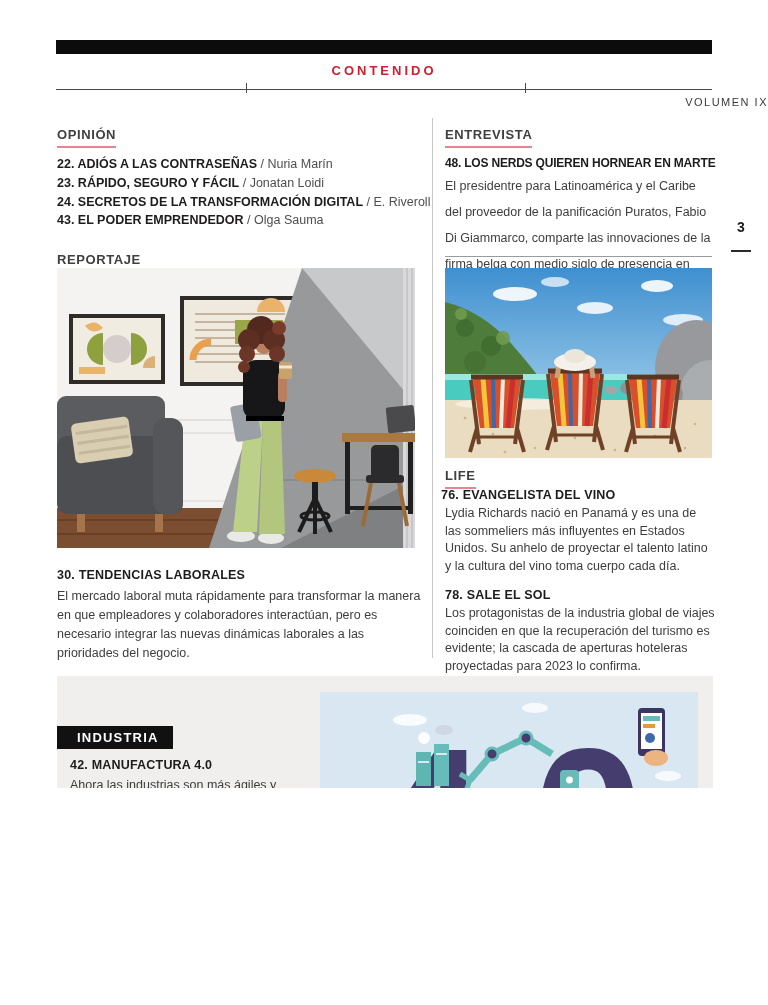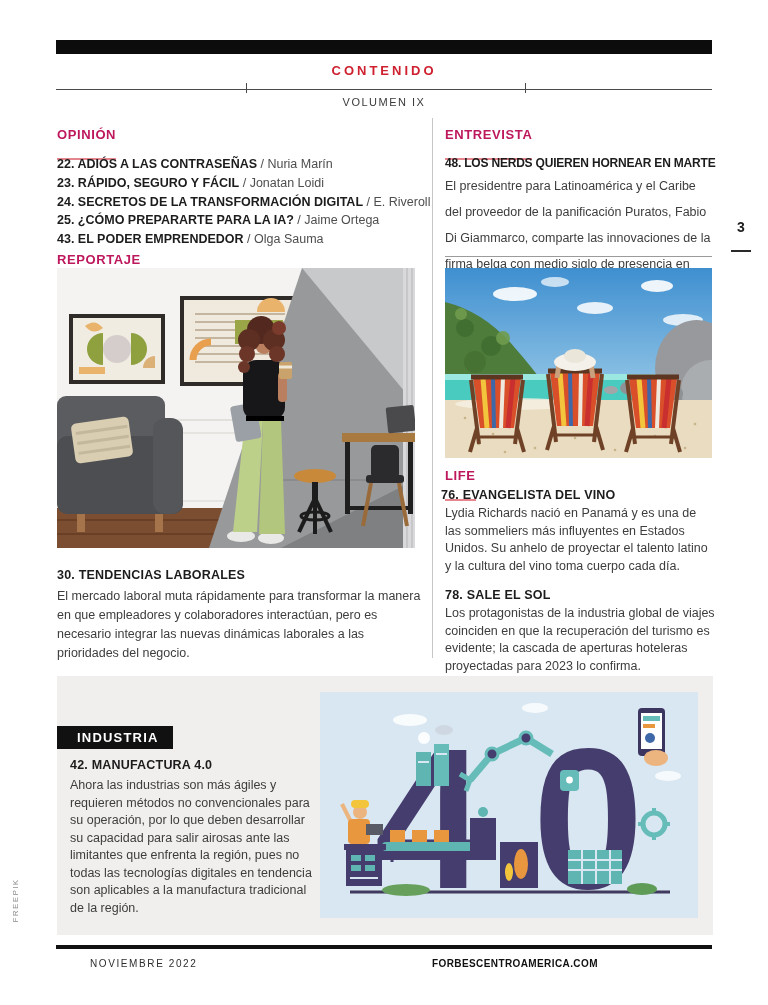--- a/index.html
+++ b/index.html
@@ -1,31 +1,31 @@
 <!DOCTYPE html>
 <html><head>
 <meta charset="utf-8">
 <style>
   html,body{margin:0;padding:0;background:#ffffff;}
-  #page{position:relative;width:768px;height:1005px;background:#ffffff;overflow:hidden;
+  #page{position:relative;width:768px;height:788px;background:#ffffff;overflow:hidden;
         font-family:"Liberation Sans",sans-serif;color:#2b2b2b;}
 
   .abs{position:absolute;}
 
   
   .topbar{left:56px;top:40px;width:656px;height:14px;background:#0c0c0c;}
   .contents-title{left:0;top:63px;width:768px;text-align:center;font-size:13px;font-weight:bold;
                   letter-spacing:3px;color:#cf2030;}
   .head-rule{left:56px;top:89px;width:656px;height:1px;background:#4a4a4a;}
   .tick{top:83px;width:1px;height:10px;background:#4a4a4a;}
-  .volume{left:0;top:96px;width:768px;text-align:center;font-size:11px;letter-spacing:1.5px;color:#3a3a3a;}
-
-  
-  .sec-label{font-size:13px;font-weight:bold;letter-spacing:0.6px;color:#be185d;
-             display:inline-block;padding-bottom:16px;border-bottom:2px solid rgba(207,32,48,.55);}
+  .volume{left:0;top:96px;width:768px;text-align:right;font-size:11px;letter-spacing:1.5px;color:#3a3a3a;}
+
+  
+  .sec-label{font-size:13px;font-weight:bold;letter-spacing:0.6px;color:#404040;
+             display:inline-block;padding-bottom:4px;border-bottom:2px solid rgba(207,32,48,.55);}
   .sec-label-dark{background:#111;color:#fff;font-size:13px;font-weight:bold;letter-spacing:1.2px;
                   padding:4px 14px 4px 20px;display:inline-block;}
 
   .story-title{font-size:12.5px;font-weight:bold;color:#1d1b1b;letter-spacing:0.2px;white-space:nowrap;}
   .story-body{font-size:12.5px;line-height:26px;color:#3d3d3d;}
 
   
   .toc-item{font-size:12.5px;line-height:18.8px;white-space:nowrap;}
   .toc-item .t{font-weight:bold;color:#1d1b1b;}
   .toc-item .a{color:#4e4e4e;}
@@ -72,21 +72,20 @@
   <div class="abs col-divider"></div>
 
   <div class="abs" style="left:57px;top:125px">
     <span class="sec-label">OPINIÓN</span>
   </div>
 
   <div class="abs" style="left:57px;top:155px;width:372px">
     <div class="toc-item"><span class="t">22. ADIÓS A LAS CONTRASEÑAS</span><span class="a"> / </span><span class="a">Nuria Marín</span></div>
     <div class="toc-item"><span class="t">23. RÁPIDO, SEGURO Y FÁCIL</span><span class="a"> / </span><span class="a">Jonatan Loidi</span></div>
     <div class="toc-item"><span class="t">24. SECRETOS DE LA TRANSFORMACIÓN DIGITAL</span><span class="a"> / </span><span class="a">E. Riveroll</span></div>
-    <div class="toc-item"><span class="t">25. ¿CÓMO PREPARARTE PARA LA IA?</span><span class="a"> / </span><span class="a">Jaime Ortega</span></div>
     <div class="toc-item"><span class="t">43. EL PODER EMPRENDEDOR</span><span class="a"> / </span><span class="a">Olga Sauma</span></div>
   </div>
 
   <div class="abs" style="left:57px;top:250px">
     <span class="sec-label">REPORTAJE</span>
   </div>
 
   <div class="abs photo" style="left:57px;top:268px;width:358px;height:280px">
     <svg width="358" height="280" viewBox="0 0 358 280">
       <rect width="358" height="280" fill="#f4f3f1"></rect>

